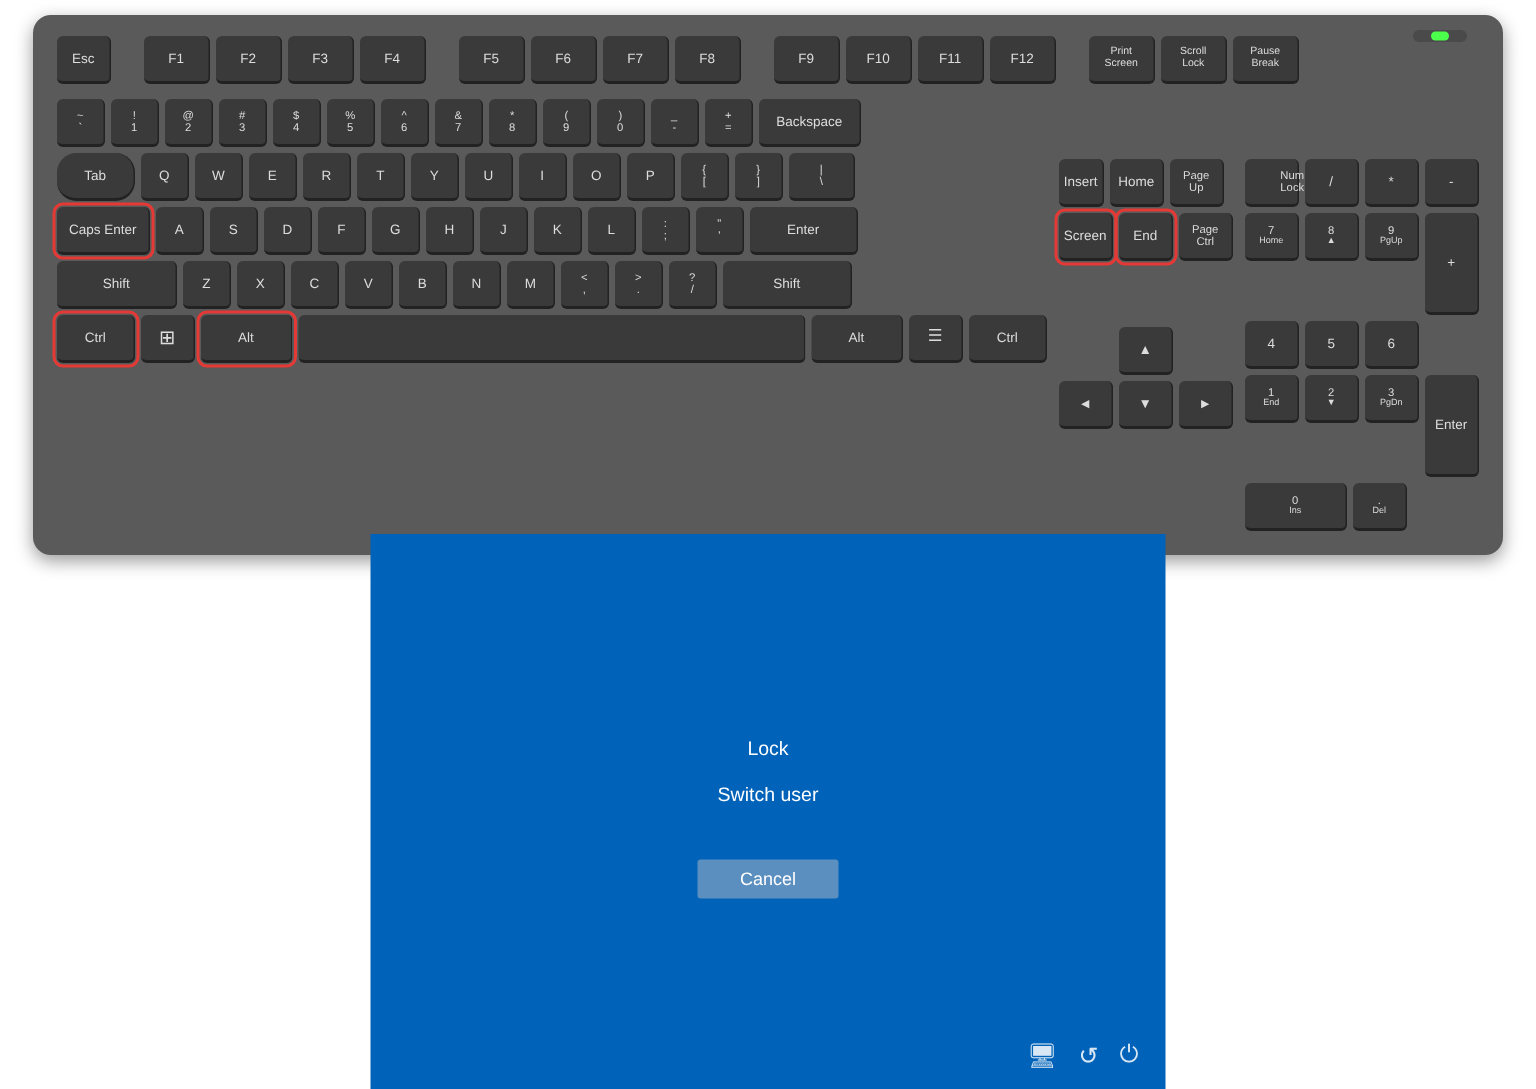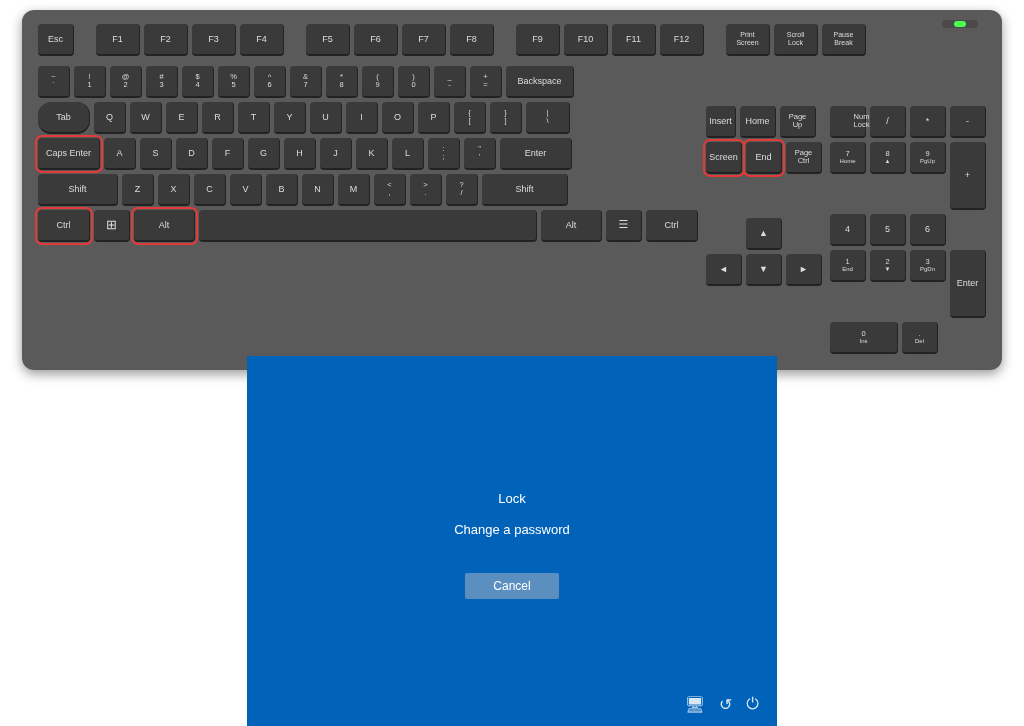--- a/index.html
+++ b/index.html
@@ -497,21 +497,21 @@
         </div>
 
       </div>
     </div>
   </div>
 </div>
 
 <div class="dialog-section">
   <div class="dialog-menu">
     <div class="dialog-menu-item">Lock</div>
-    <div class="dialog-menu-item">Change a password</div>
+    <div class="dialog-menu-item">Switch user</div>
     <div class="dialog-divider"></div>
     <button class="dialog-cancel-btn">Cancel</button>
   </div>
   <div class="dialog-bottom-icons">
     <span class="dialog-icon" title="Display settings">🖥</span>
     <span class="dialog-icon" title="Sleep">↺</span>
     <span class="dialog-icon" title="Power">⏻</span>
   </div>
 </div>
 

